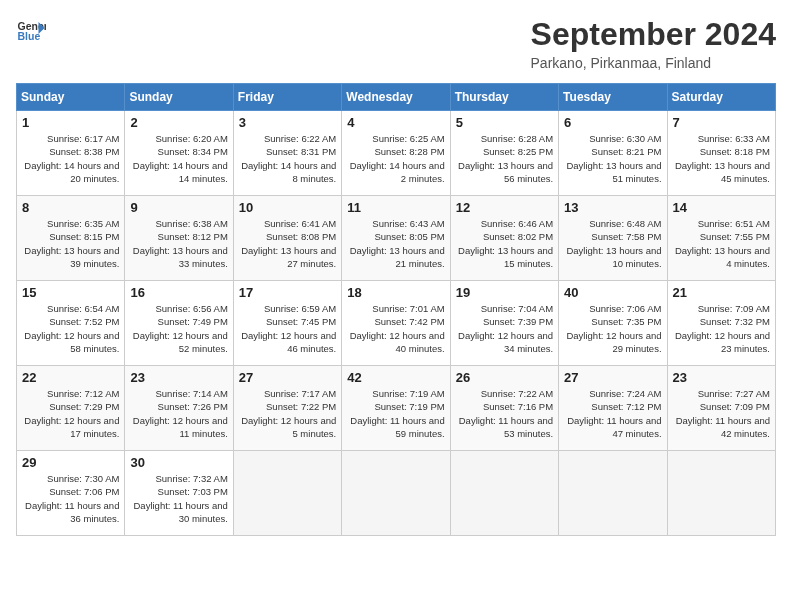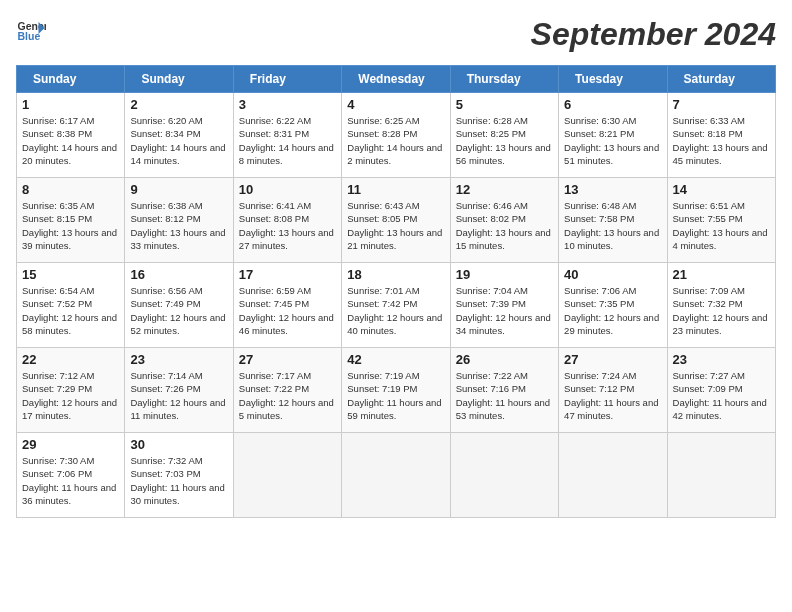--- a/index.html
+++ b/index.html
@@ -19,21 +19,20 @@
     .logo {
       display: flex;
       align-items: center;
       gap: 4px;
     }
     .logo-icon {
       width: 30px;
       height: 30px;
     }
     .title-block {
-      font-style: italic;
     }
     .calendar-title {
       font-size: 32px;
       font-weight: bold;
       color: #333;
     }
     .calendar-subtitle {
       font-size: 14px;
       color: #555;
       margin-top: 2px;
@@ -41,21 +40,21 @@
     table {
       width: 100%;
       border-collapse: collapse;
       table-layout: fixed;
     }
     th {
       background-color: #3a7abf;
       color: white;
       font-size: 12px;
       font-weight: bold;
-      padding: 6px 16px;
+      padding: 6px 4px;
       text-align: left;
       border: 1px solid #5590cc;
     }
     td {
       vertical-align: top;
       padding: 4px 5px;
       font-size: 9.5px;
       color: #333;
       border: 1px solid #ccc;
       height: 85px;
@@ -67,38 +66,40 @@
     .day-num {
       font-size: 13px;
       font-weight: bold;
       color: #222;
       display: block;
       margin-bottom: 2px;
     }
     .day-info {
       line-height: 1.4;
       color: #333;
+      text-align: right;
     }
     tr:nth-child(even) td:not(.empty) {
       background: #f9f9f9;
     }
   </style>
 </head>
 <body>
 
 <div class="header">
   <div class="logo">
     <svg class="logo-icon" viewBox="0 0 40 40" width="40" height="40">
       <text x="2" y="18" font-size="14" font-weight="bold" fill="#333">General</text>
       <text x="2" y="32" font-size="14" font-weight="bold" fill="#3a7abf">Blue</text>
       <polygon points="30,8 38,16 30,24" fill="#3a7abf"></polygon>
     </svg>
   </div>
   <div class="title-block">
     <div class="calendar-title">September 2024</div>
+    <div class="calendar-subtitle">Parkano, Pirkanmaa, Finland</div>
   </div>
 </div>
 
 <table>
   <thead>
     <tr>
       <th>Sunday</th>
       <th>Sunday</th>
       <th>Friday</th>
       <th>Wednesday</th>

